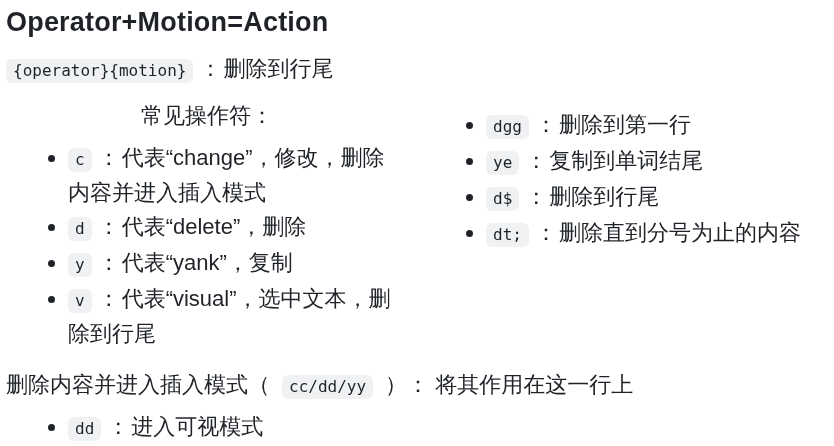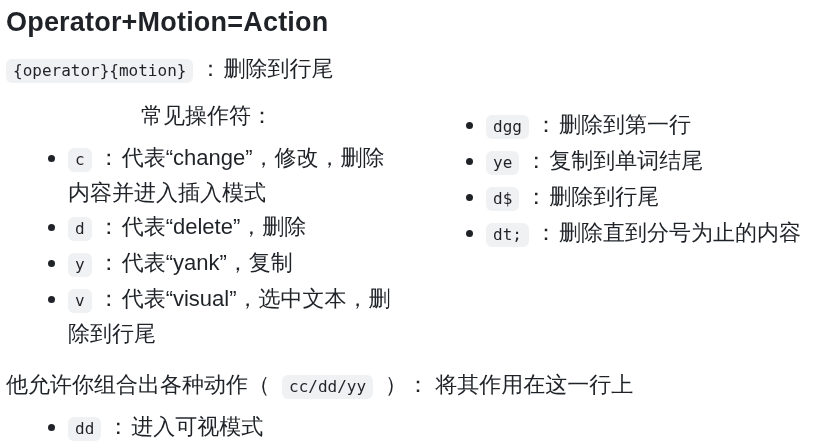--- a/index.html
+++ b/index.html
@@ -95,21 +95,21 @@
         </li>
         <li>
           <code class="chip">dt;</code><span class="sep">：</span><span>删除直到分号为止的内容</span>
         </li>
       </ul>
     </section>
 
   </div>
 
   <p class="double-press body-text">
-    <span>他允许你组合出各种动作（</span><code class="chip">cc/dd/yy</code><span>）： 将其作用在这一行上</span>
+    <span>删除内容并进入插入模式（</span><code class="chip">cc/dd/yy</code><span>）： 将其作用在这一行上</span>
   </p>
 
   <ul class="bullet-list bottom-list body-text">
     <li>
       <code class="chip">dd</code><span class="sep">：</span><span>进入可视模式</span>
     </li>
   </ul>
 
 </main>
 

